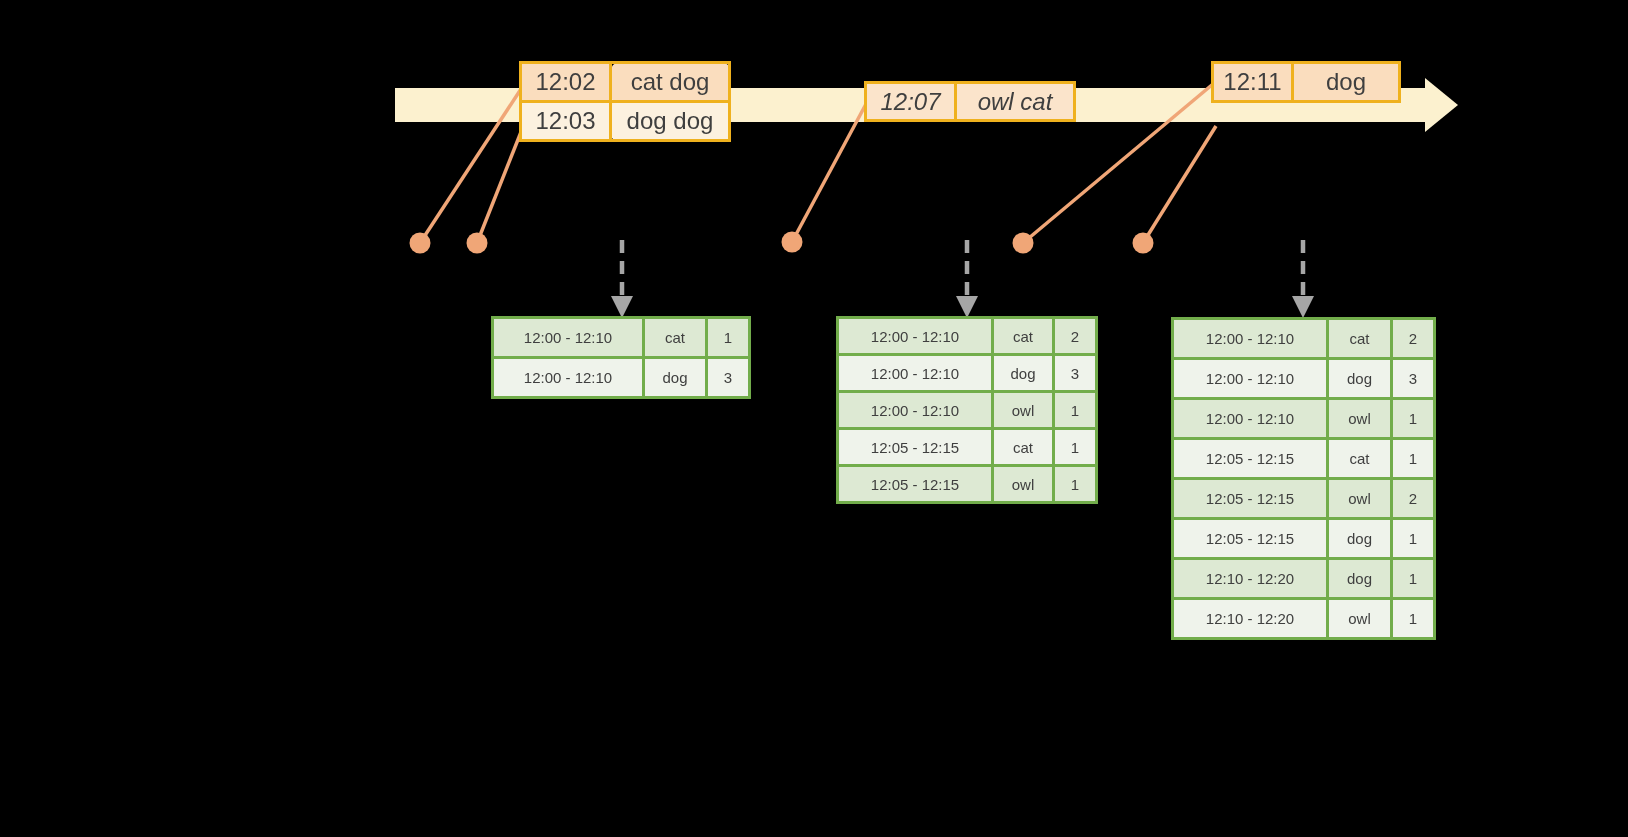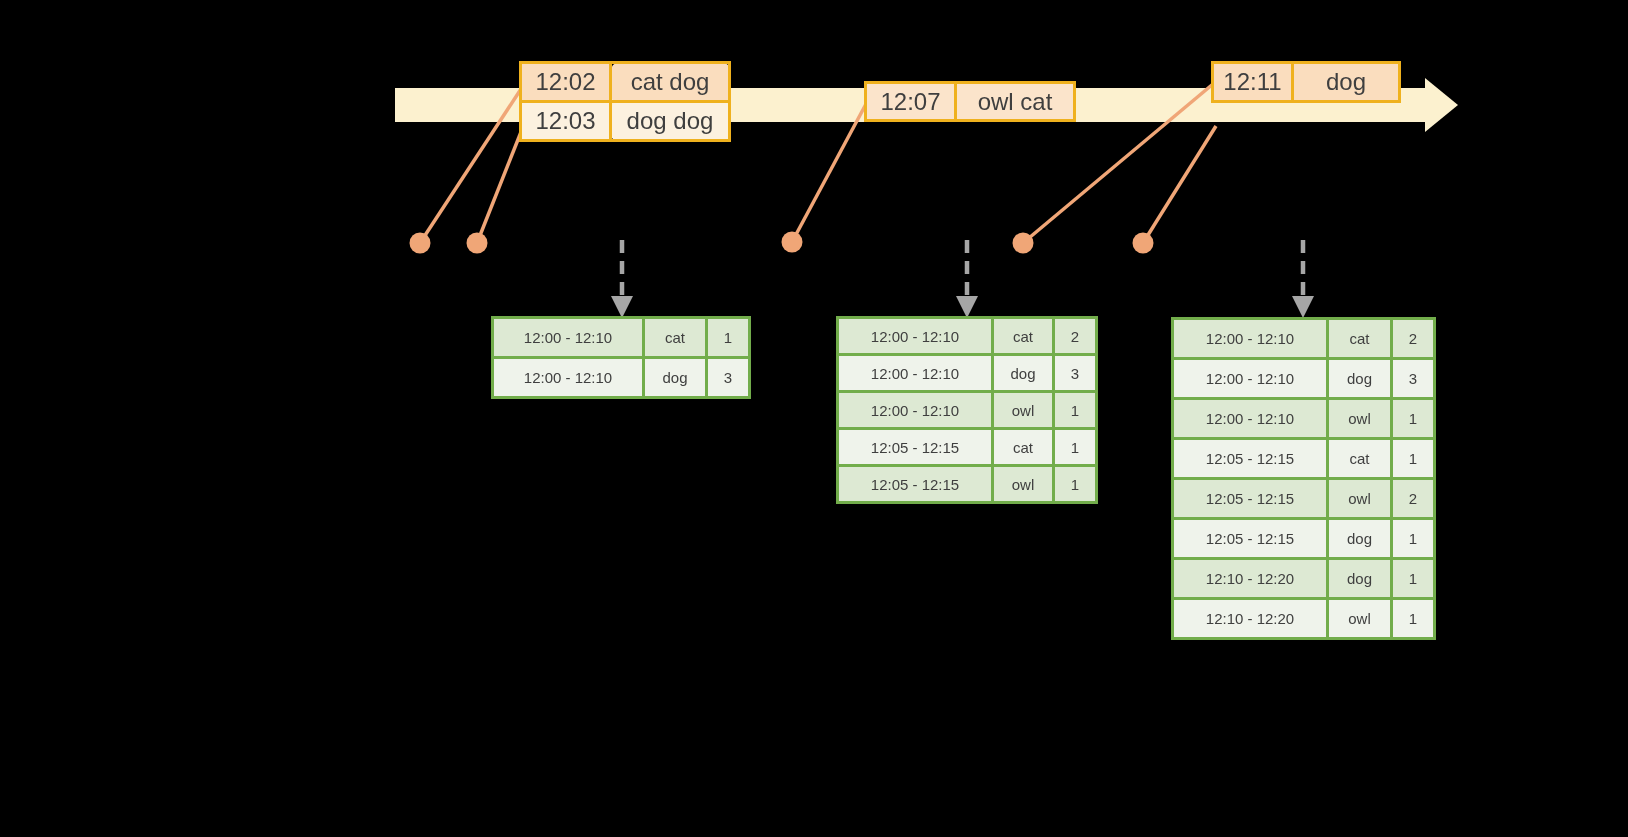--- a/index.html
+++ b/index.html
@@ -20,21 +20,21 @@
   table{border-collapse:collapse;table-layout:fixed;position:absolute;z-index:2;}
   td{text-align:center;vertical-align:middle;overflow:hidden;white-space:nowrap;}
 
   
   .et td{border:3px solid var(--gold_border);font-size:24px;height:34px;color:var(--text);}
   .et tr:nth-child(1) td{background:var(--peach_row);}
   .et tr:nth-child(2) td{background:var(--cream_row);}
   .et-a{left:519px;top:61px;}
   .et-a .c-time{width:85px;} .et-a .c-words{width:114px;border-radius:7px;}
   .et-b{left:864px;top:81px;}
-  .et-b td{height:33px;background:var(--peach_mid_row) !important;}
+  .et-b td{height:33px;background:var(--peach_mid_row) !important;font-style:italic;}
   .et-b .c-time{width:85px;} .et-b .c-words{width:114px;}
   .et-c{left:1211px;top:61px;}
   .et-c .c-time{width:75px;} .et-c .c-words{width:102px;}
 
   
   .rt td{border:3px solid var(--green_border);font-size:15px;color:var(--text);}
   .rt tr:nth-child(odd) td{background:var(--green_row_dark);}
   .rt tr:nth-child(even) td{background:var(--green_row_light);}
   .rt-1{left:491px;top:316px;} .rt-1 td{height:35px;}
   .rt-1 .c-win{width:146px;} .rt-1 .c-word{width:58px;} .rt-1 .c-cnt{width:38px;}

